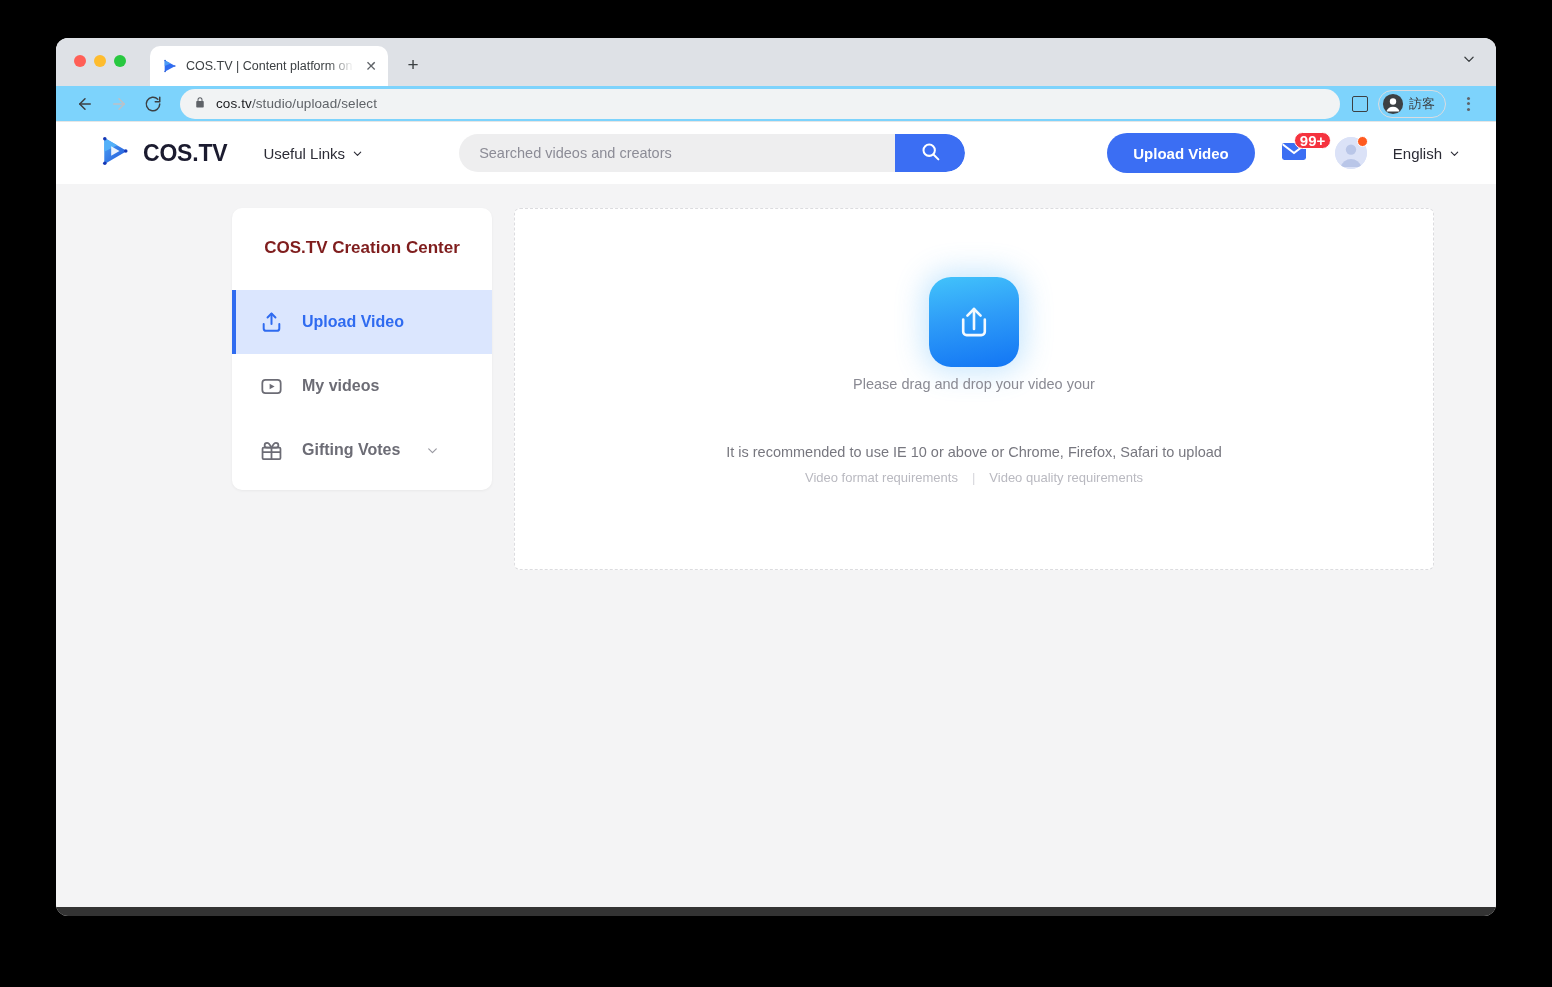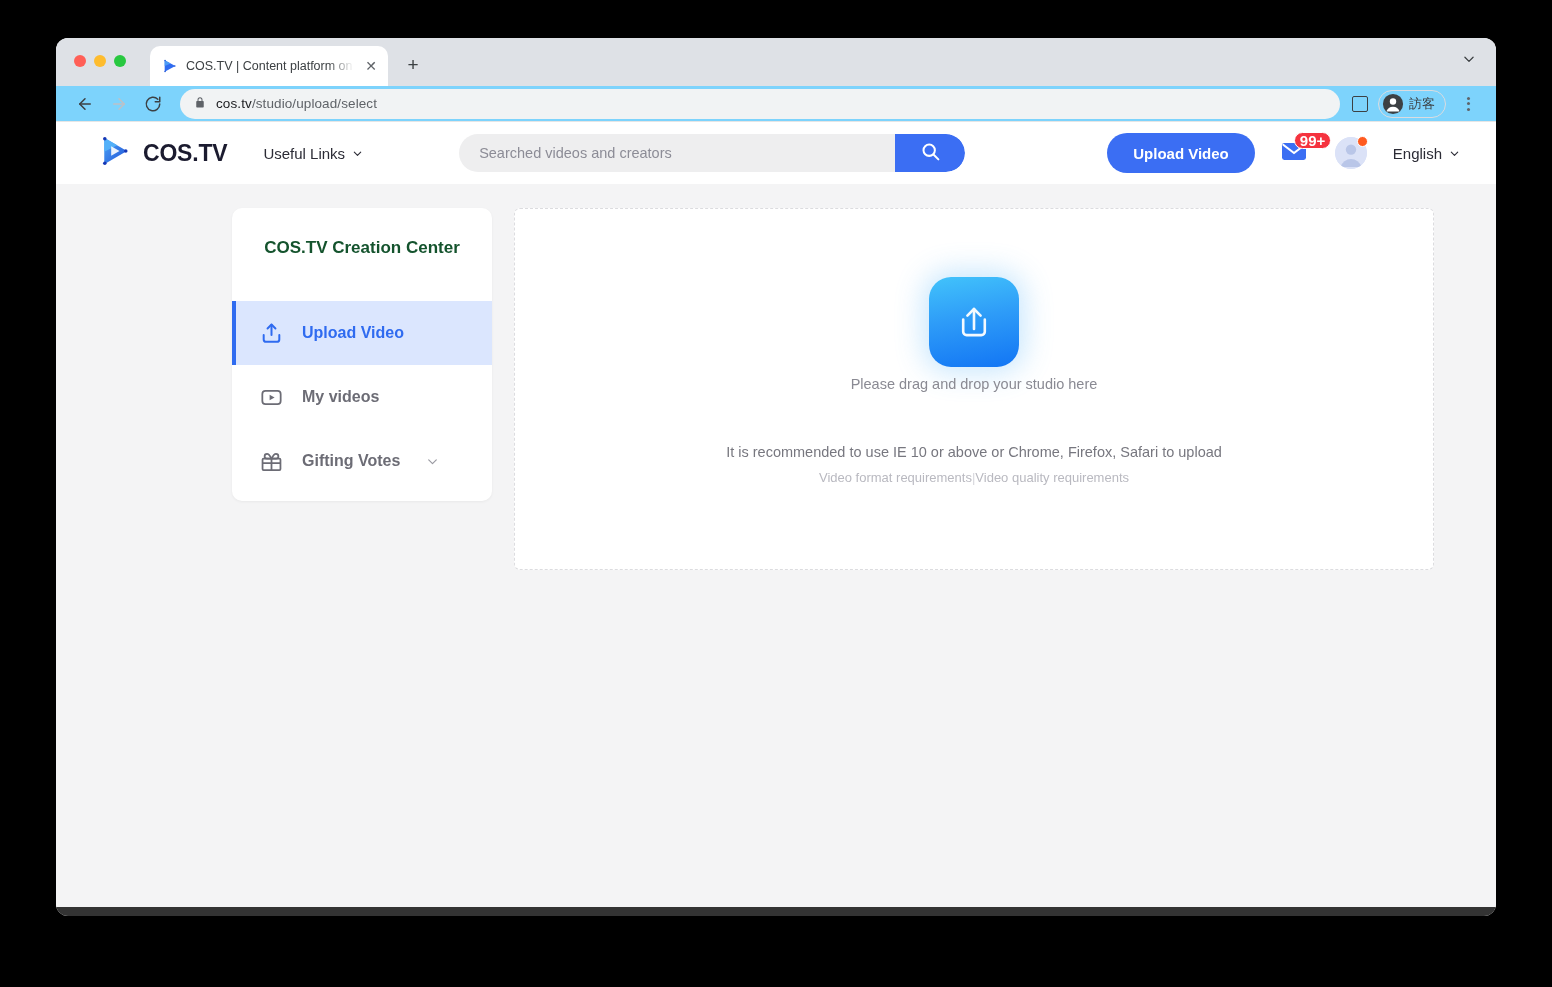--- a/index.html
+++ b/index.html
@@ -262,22 +262,22 @@
     border-radius: 10px;
     overflow: hidden;
     box-shadow: 0 1px 3px rgba(0,0,0,0.05);
     align-self: flex-start;
     padding-bottom: 8px;
   }
   .sidebar-title {
     text-align: center;
     font-size: 17px;
     font-weight: bold;
-    color: #14532d;
-    padding: 30px 0 43px;
+    color: #7f1d1d;
+    padding: 30px 0 32px;
   }
   .nav-item {
     position: relative;
     display: flex;
     align-items: center;
     gap: 18px;
     height: 64px;
     padding-left: 26px;
     color: #6c6c75;
     font-size: 16px;
@@ -329,20 +329,21 @@
   }
   .upload-rec {
     margin-top: 52px;
     font-size: 14.5px;
     color: #77777f;
   }
   .upload-links {
     margin-top: 10px;
     display: flex;
     align-items: flex-start;
+    gap: 14px;
     font-size: 13px;
     color: #b9b9c0;
   }
   .upload-links .sep { color: #d6d6db; }
 
   
   .footer {
     height: 45px;
     background: #333333;
     display: flex;
@@ -558,21 +559,21 @@
       </div>
 
       <div class="upload-card">
         <div class="upload-icon-box">
           <svg width="48" height="48" viewBox="0 0 48 48" fill="none" stroke="#ffffff" stroke-width="2.6" stroke-linecap="round" stroke-linejoin="round" opacity="0.95">
             <path d="M24 11v20"></path>
             <path d="M17.4 17.6L24 11l6.6 6.6"></path>
             <path d="M13.2 21.5v12.2a3.4 3.4 0 0 0 3.4 3.4h14.8a3.4 3.4 0 0 0 3.4-3.4V21.5"></path>
           </svg>
         </div>
-        <div class="upload-sub">Please drag and drop your studio here</div>
+        <div class="upload-sub">Please drag and drop your video your</div>
         <div class="upload-rec">It is recommended to use IE 10 or above or Chrome, Firefox, Safari to upload</div>
         <div class="upload-links">
           <span>Video format requirements</span>
           <span class="sep">|</span>
           <span>Video quality requirements</span>
         </div>
       </div>
     </div>
   </div>
 

